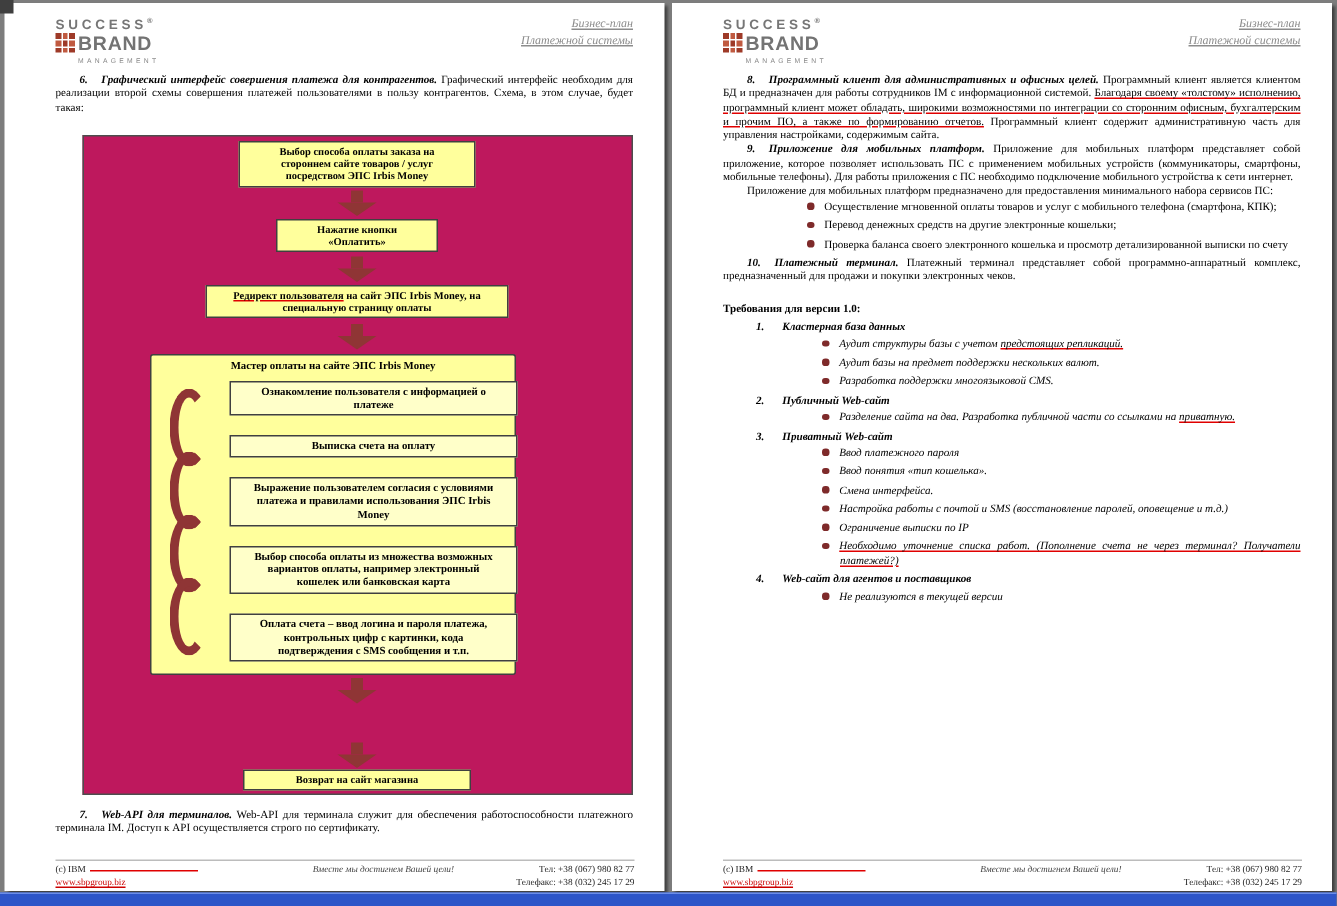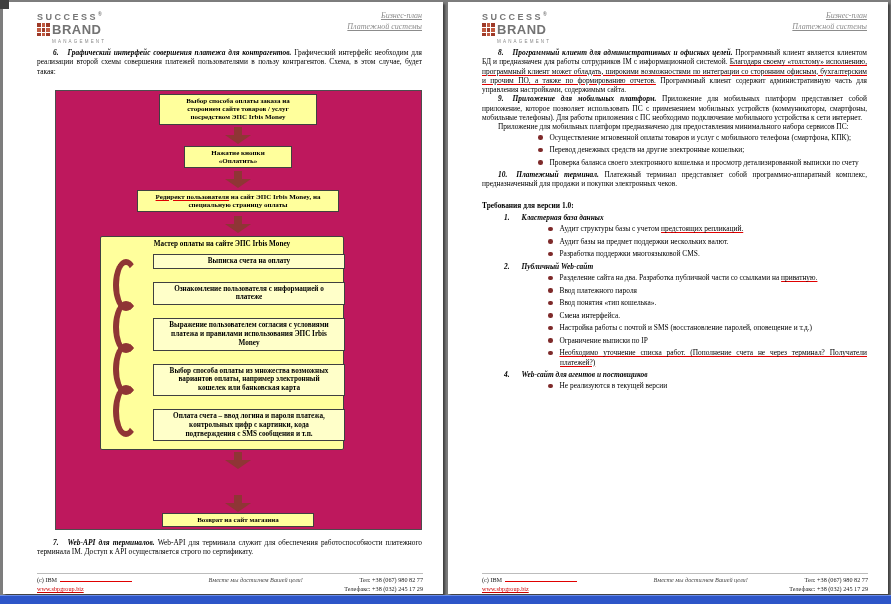--- a/index.html
+++ b/index.html
@@ -50,21 +50,21 @@
   .master-list { position:absolute; left:52px; top:17px; width:192px; display:flex; flex-direction:column; gap:13px; }
   .mbox { background:#ffffc9; border:1px solid #404040; font-weight:bold; font-size:7.2px; line-height:8.8px; text-align:center; padding:2px 14px; }
   .spirals { position:absolute; left:6px; top:22px; width:38px; display:flex; flex-direction:column; align-items:center; }
   .loop { width:26px; height:52px; border:6px solid #8f3535; border-right-color:transparent; border-radius:50%; margin-bottom:-10px; }
   
   .blt { margin:1px 0 3px 56px; padding-left:12px; text-indent:-12px; text-align:justify; line-height:9.5px; }
   .bullet-icon { display:inline-block; width:4.5px; height:4.5px; border-radius:50%; background:#7e2a2a; margin-right:7px; }
   .req-title { font-weight:bold; margin:12px 0 3px 0; }
   .req-head { margin:3px 0 2px 0; }
   .req-num { font-weight:bold; font-style:italic; padding-left:22px; padding-right:12px; }
-  .req-item { margin:1px 0 3px 66px; padding-left:12px; text-indent:-12px; text-align:justify; line-height:9.5px; }
+  .req-item { margin:1px 0 3px 66px; padding-left:12px; text-indent:-12px; text-align:justify; line-height:9.5px;font-style:italic; }
   
   .footer { position:absolute; left:34px; top:571px; width:386px; font-size:6.2px; line-height:9px; color:#222; border-top:1px solid #bcbcbc; padding-top:1px; }
   .footer-cols { display:flex; justify-content:space-between; }
   .f-left { width:130px; }
   .f-center { font-style:italic; color:#444; }
   .f-right { text-align:right; }
   .red-line { display:inline-block; width:72px; border-bottom:1px solid #e00000; margin-left:3px; vertical-align:baseline; }
   .site-link { color:#cc0000; text-decoration:underline; text-decoration-color:#cc0000; cursor:pointer; }
   .bottom-bar { position:absolute; left:0; top:595px; width:891px; height:9px; background:#2d55c8; border-top:1px solid #6b8de8; z-index:5; }
 </style>
@@ -122,22 +122,22 @@
 
       <div class="master">
         <div class="master-title">Мастер оплаты на сайте ЭПС Irbis Money</div>
         <div class="spirals">
           <div class="loop"></div>
           <div class="loop"></div>
           <div class="loop"></div>
           <div class="loop"></div>
         </div>
         <div class="master-list">
+          <div class="mbox">Ознакомление пользователя с информацией о платеже</div>
           <div class="mbox">Выписка счета на оплату</div>
-          <div class="mbox">Ознакомление пользователя с информацией о платеже</div>
           <div class="mbox">Выражение пользователем согласия с условиями платежа и правилами использования ЭПС Irbis Money</div>
           <div class="mbox">Выбор способа оплаты из множества возможных вариантов оплаты, например электронный кошелек или банковская карта</div>
           <div class="mbox">Оплата счета – ввод логина и пароля платежа, контрольных цифр с картинки, кода подтверждения с SMS сообщения и т.п.</div>
         </div>
       </div>
 
       <div class="block-arrow" style="left:169px; top:361px;">
           <div class="shaft"></div>
           <div class="head"></div>
         </div>
@@ -213,20 +213,21 @@
       <div class="req-item"><span class="bullet-icon"></span><span>Аудит базы на предмет поддержки нескольких валют.</span></div>
       <div class="req-item"><span class="bullet-icon"></span><span>Разработка поддержки многоязыковой CMS.</span></div>
     </div>
 
     <div>
       <div class="req-head"><span class="req-num">2.</span><span class="bi">Публичный Web-сайт</span></div>
       <div class="req-item"><span class="bullet-icon"></span><span>Разделение сайта на два. Разработка публичной части со ссылками на </span><span class="red-ul">приватную.</span></div>
     </div>
 
     <div>
+      <div class="req-head"><span class="req-num">3.</span><span class="bi">Приватный Web-сайт</span></div>
       <div class="req-item"><span class="bullet-icon"></span><span>Ввод платежного пароля</span></div>
       <div class="req-item"><span class="bullet-icon"></span><span>Ввод понятия «тип кошелька».</span></div>
       <div class="req-item"><span class="bullet-icon"></span><span>Смена интерфейса.</span></div>
       <div class="req-item"><span class="bullet-icon"></span><span>Настройка работы с почтой и SMS (восстановление паролей, оповещение и т.д.)</span></div>
       <div class="req-item"><span class="bullet-icon"></span><span>Ограничение выписки по IP</span></div>
       <div class="req-item"><span class="bullet-icon"></span><span class="red-ul">Необходимо уточнение списка работ. (Пополнение счета не через терминал? Получатели платежей?)</span></div>
     </div>
 
     <div>
       <div class="req-head"><span class="req-num">4.</span><span class="bi">Web-сайт для агентов и поставщиков</span></div>

